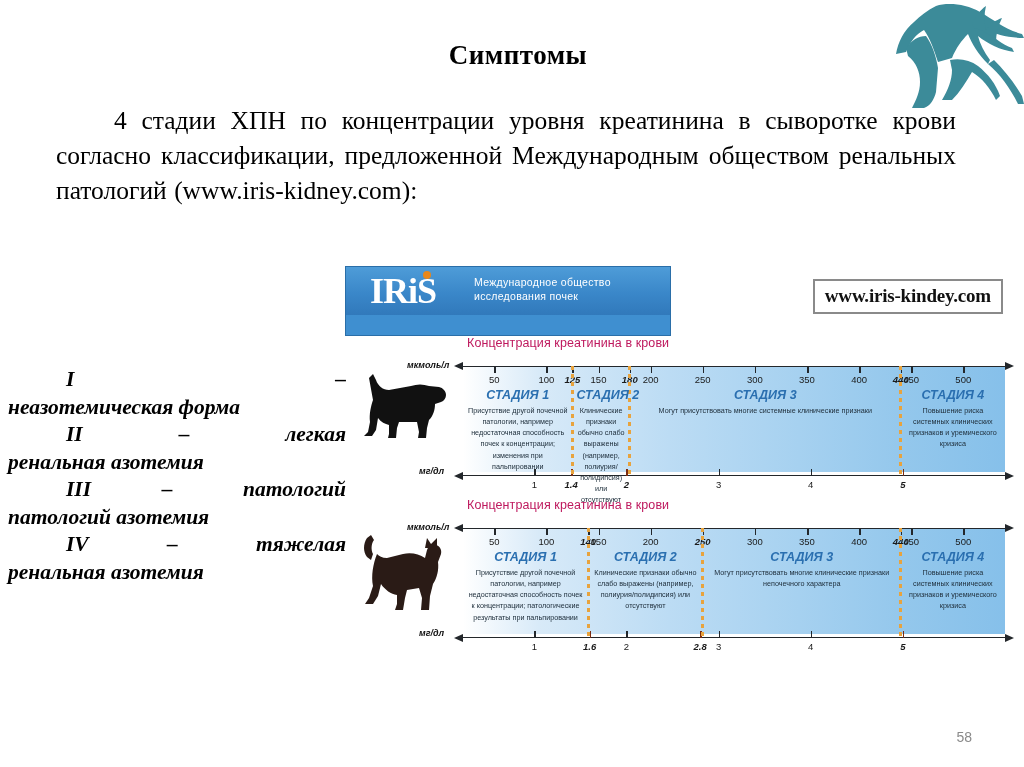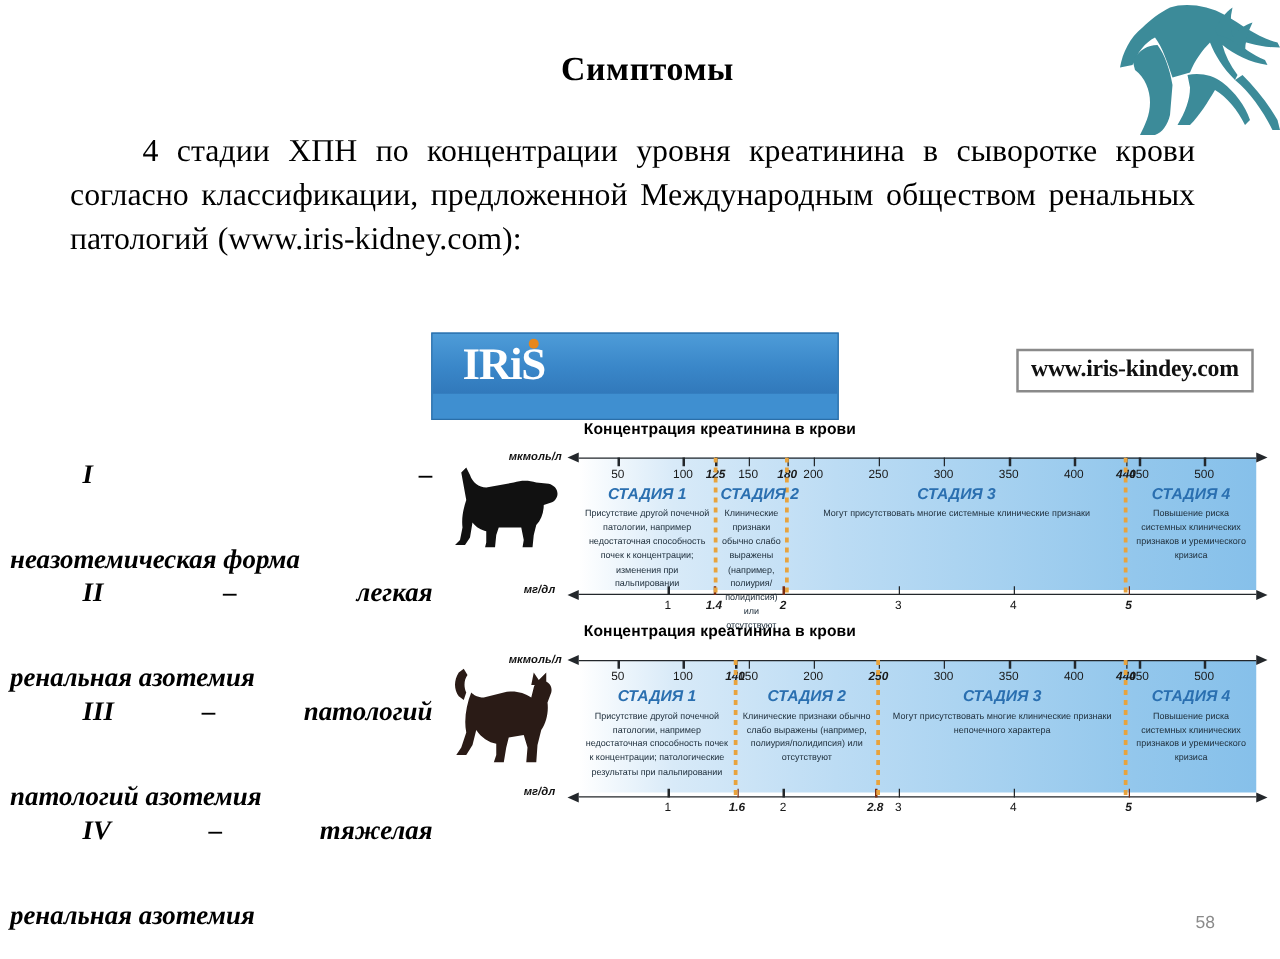--- a/index.html
+++ b/index.html
@@ -39,21 +39,21 @@
 
   
   #stage-list {
     position:absolute; top:366px; left:8px; width:338px;
     font-family:"Liberation Serif", serif;
     font-style:italic; font-weight:bold;
     font-size:21.5px; line-height:1.28;
     color:#000;
   }
   #stage-list .sl-row { margin-bottom:0px; }
-  #stage-list .wrap2 { display:block;margin-top:40px; }
+  #stage-list .wrap2 { display:block; }
   .justify-row {
     display:flex; width:100%; justify-content:space-between;
     padding-left:58px;
   }
 
   
   #iris-figure {
     position:absolute; left:345px; top:266px; width:660px; height:390px;
   }
 
@@ -105,21 +105,21 @@
   }
 
   
   .chart-block { position:absolute; left:0; width:660px; }
   #chart-dog { top:70px; height:160px; }
   #chart-cat { top:232px; height:158px; }
 
   .chart-heading {
     position:absolute; left:122px; top:0;
     font-family:"Liberation Sans", sans-serif;
-    font-weight:bold; font-size:12.5px; color:#000000;
+    font-weight:normal; font-size:12.5px; color:#be185d;
     letter-spacing:.1px;
   }
 
   .animal-silhouette { position:absolute; }
   #dog-sil { left:10px; top:36px; width:92px; height:66px; }
   #cat-sil { left:12px; top:26px; width:86px; height:86px; }
 
   
   .scale {
     position:absolute; left:118px; top:22px;
@@ -259,20 +259,21 @@
 </div>
 
 <div id="iris-figure">
 
   <div id="iris-banner">
     <div class="iris-top">
       <div id="iris-wordmark">
         <span>IRiS</span>
         <span class="dot"></span>
       </div>
+      <div id="iris-subtitle">Международное общество исследования почек</div>
     </div>
   </div>
 
   <div id="iris-url-box">www.iris-kindey.com</div>
 
   <div class="chart-block" id="chart-dog">
     <div class="chart-heading">Концентрация креатинина в крови</div>
     <div class="animal-silhouette" id="dog-sil">
       <svg viewBox="0 0 92 66" width="92" height="66">
         <path fill="#111" d="M14 6 L18 28 C16 34 14 42 15 50 L13 60 L9 64 L17 64 L21 58 L23 46

